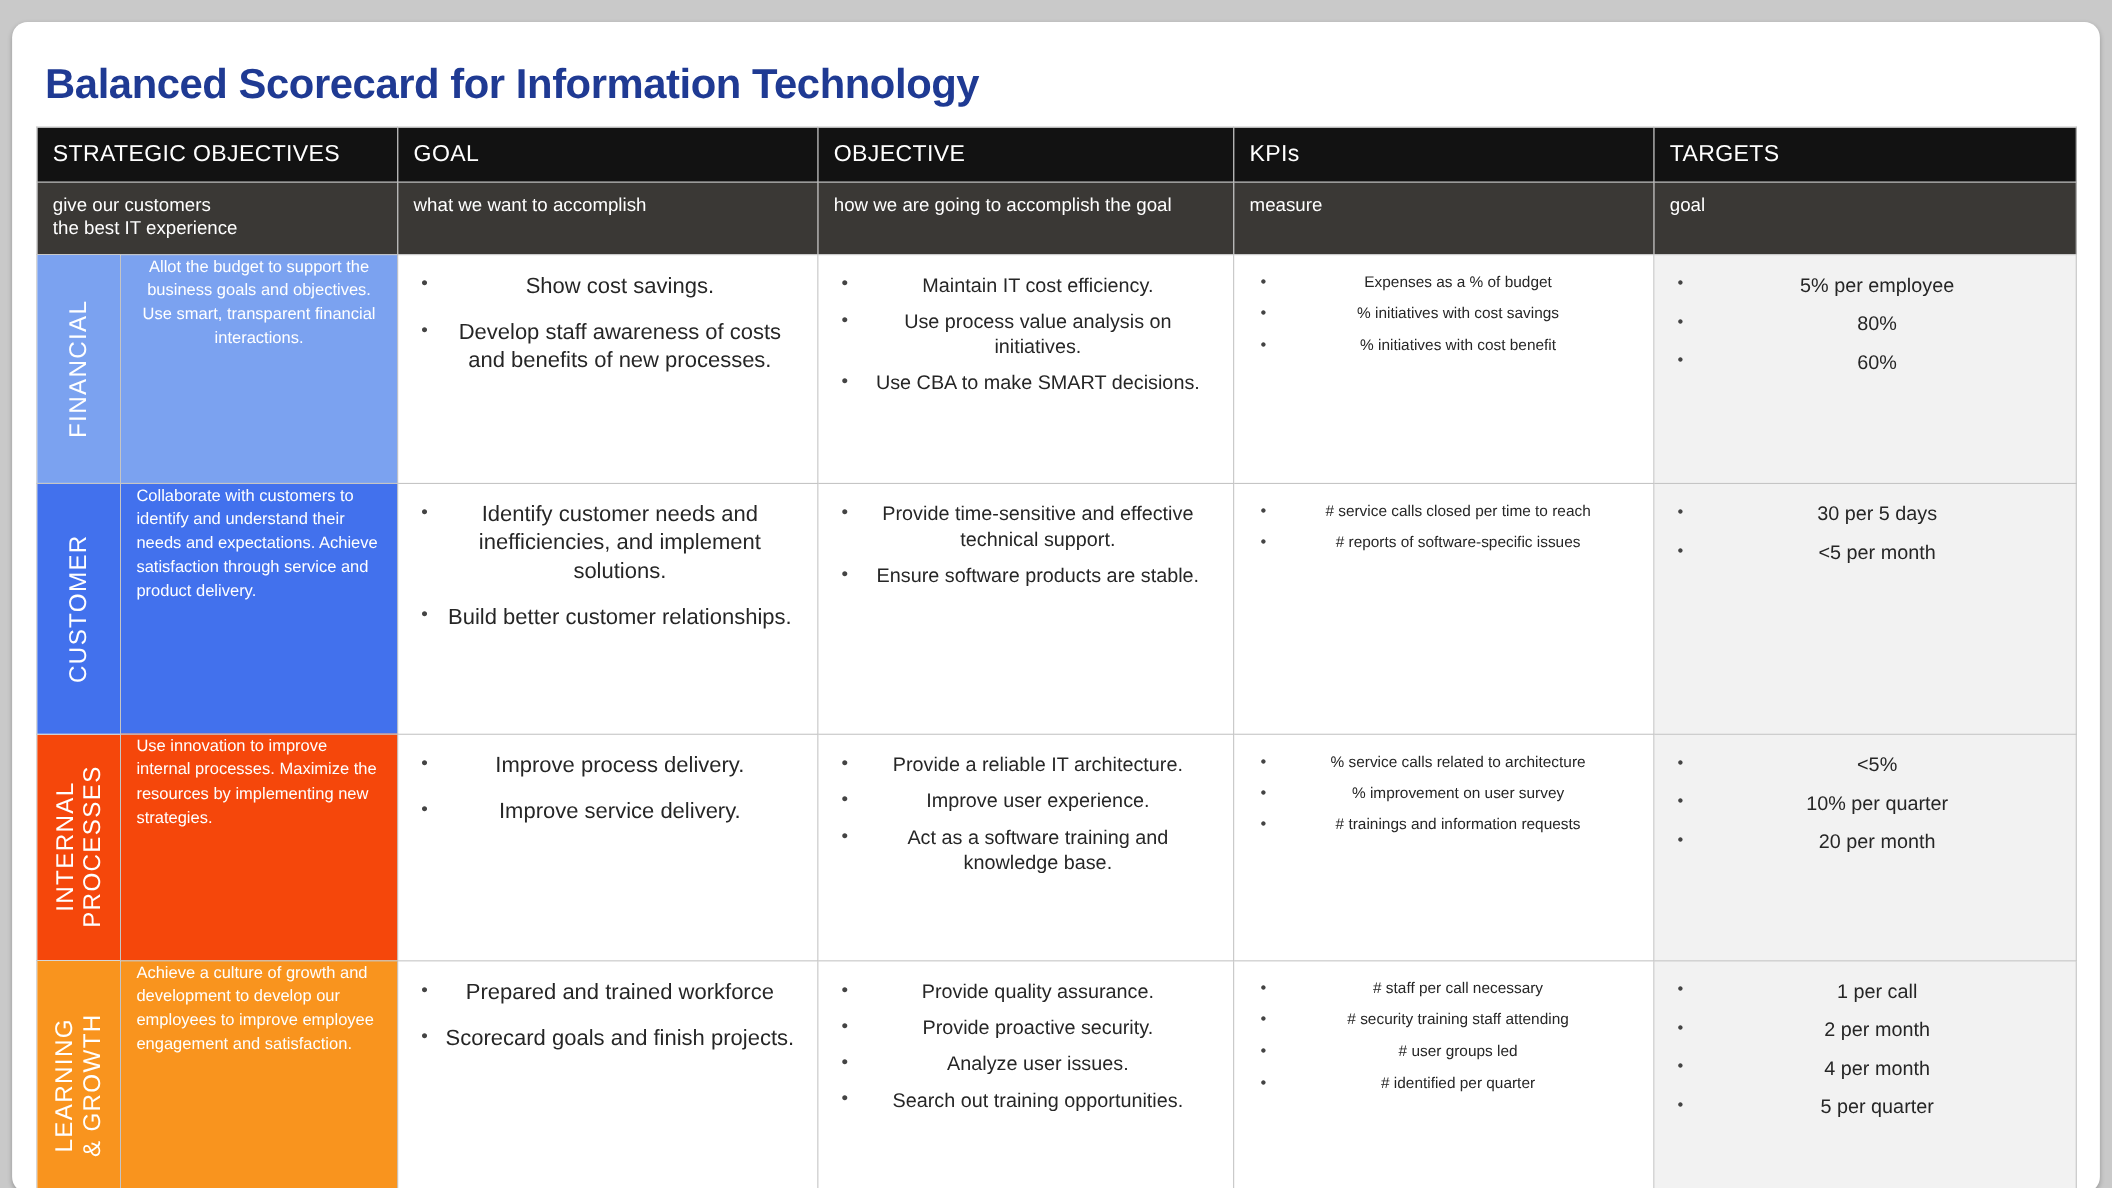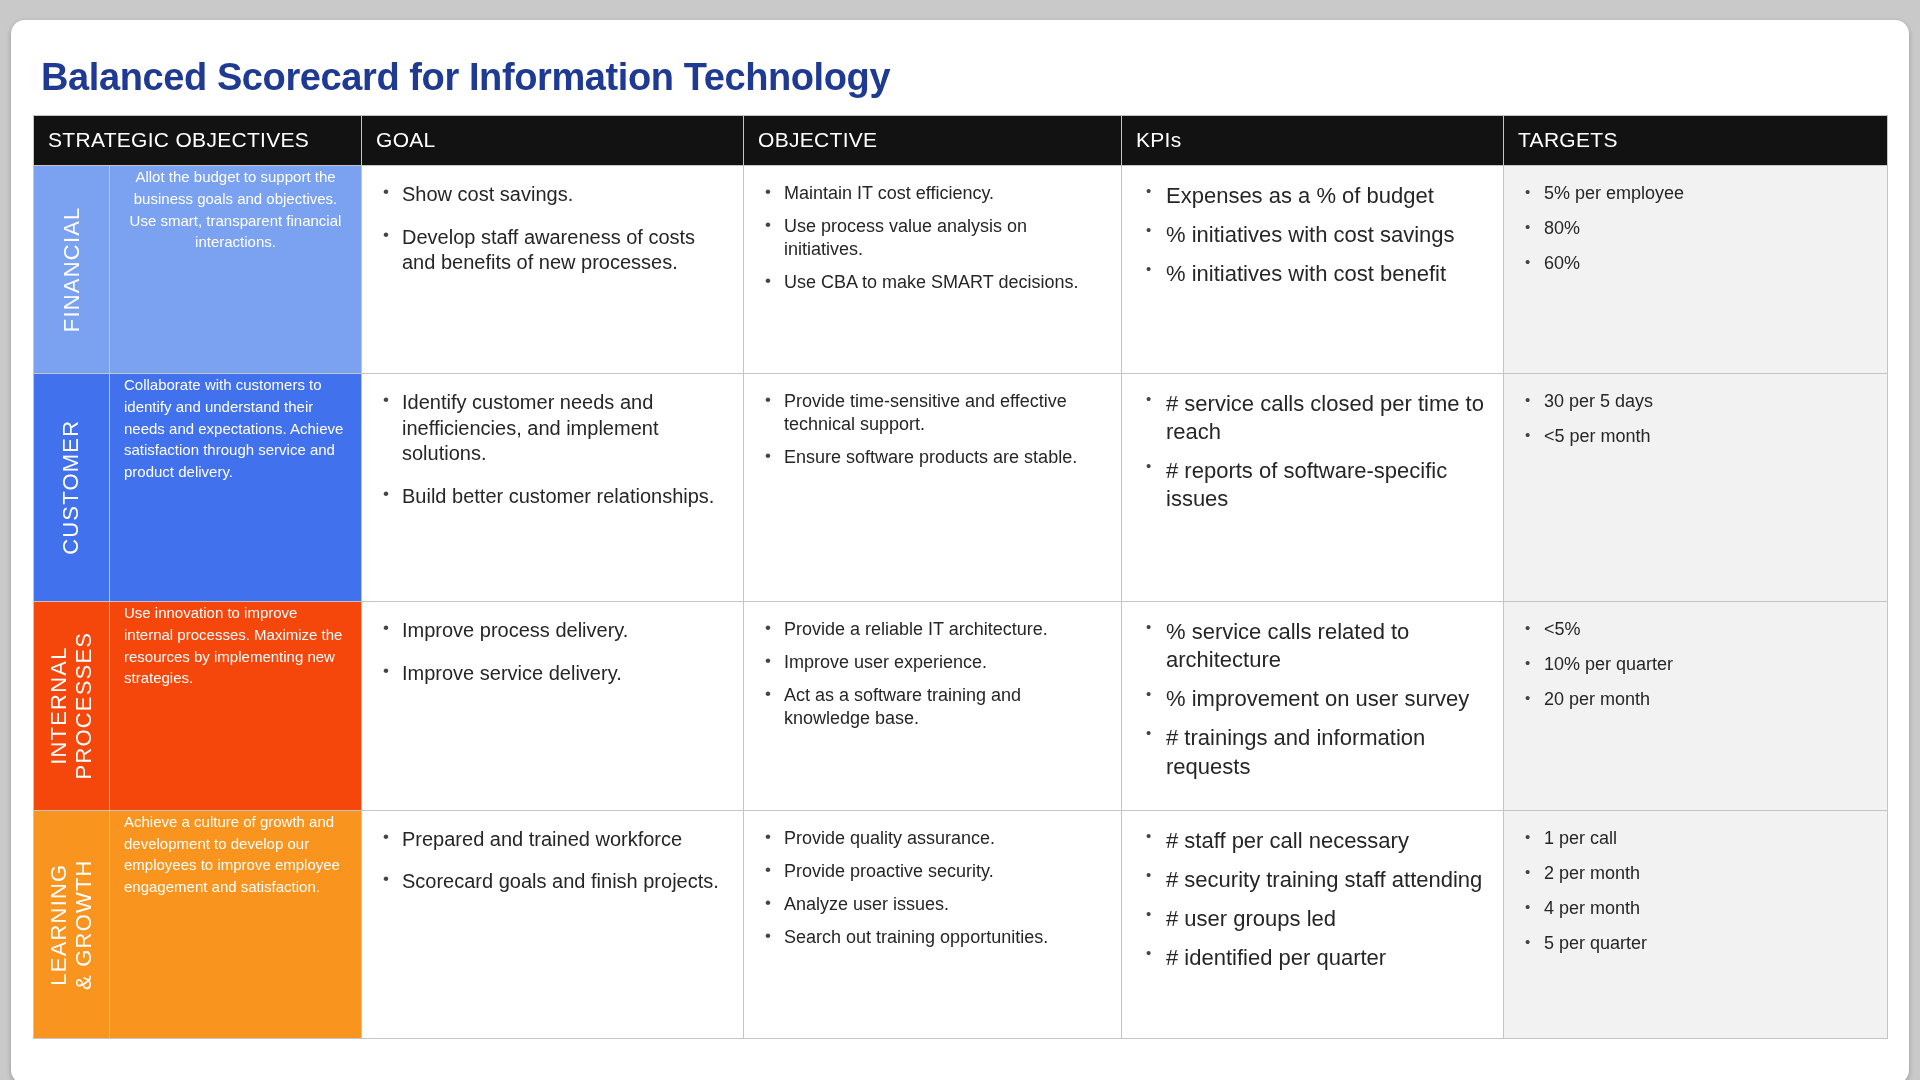--- a/index.html
+++ b/index.html
@@ -98,39 +98,39 @@
     line-height: 1.45;
     padding: 0 14px;
     vertical-align: middle;
   }
   
   td.content {
     background: #ffffff;
     padding: 16px 18px 18px 18px;
   }
   td.content.targets { background: #f2f2f2; }
-  ul.blist { list-style: none; }
+  ul.blist { list-style: none; text-align: center; }
   ul.blist li {
     position: relative;
     padding-left: 22px;
     color: #262626;
     line-height: 1.28;
   }
   ul.blist li::before {
     content: "\2022";
     position: absolute;
     left: 3px;
     top: -1px;
     font-size: 17px;
     color: #444;
   }
   
   td.col-goal ul.blist li { font-size: 20px; margin-bottom: 17px; }
   td.col-obj  ul.blist li { font-size: 18px; margin-bottom: 10px; }
-  td.col-kpi  ul.blist li { font-size: 22px; margin-bottom: 11px; padding-left: 26px; }
+  td.col-kpi  ul.blist li { font-size: 14px; margin-bottom: 11px; padding-left: 26px; }
   td.col-tgt  ul.blist li { font-size: 18px; margin-bottom: 12px; }
   td.col-kpi ul.blist li::before { left: 6px; font-size: 15px; }
   td.col-tgt ul.blist li::before { font-size: 15px; top: 0px; }
 
   
   tr.r-financial td { height: 208px; }
   tr.r-customer  td { height: 228px; }
   tr.r-internal  td { height: 206px; }
   tr.r-learning  td { height: 228px; }
 
@@ -162,20 +162,30 @@
 
       <tbody>
           <tr class="hdr-main">
         <td colspan="2">STRATEGIC OBJECTIVES</td>
         <td>GOAL</td>
         <td>OBJECTIVE</td>
         <td>KPIs</td>
         <td>TARGETS</td>
       </tr>
 
+      <tr class="hdr-sub">
+        <td colspan="2">
+          <div>give our customers</div>
+          <div>the best IT experience</div>
+        </td>
+        <td>what we want to accomplish</td>
+        <td>how we are going to accomplish the goal</td>
+        <td>measure</td>
+        <td>goal</td>
+      </tr>
 
       </tbody>
         <tbody id="rows-host">
           <tr class="r-financial">
             <td class="persp-label" style="background: rgb(123, 162, 240);">
               <div class="persp-rot">
                 <span>
                   <div>FINANCIAL</div>
                 </span>
               </div>

